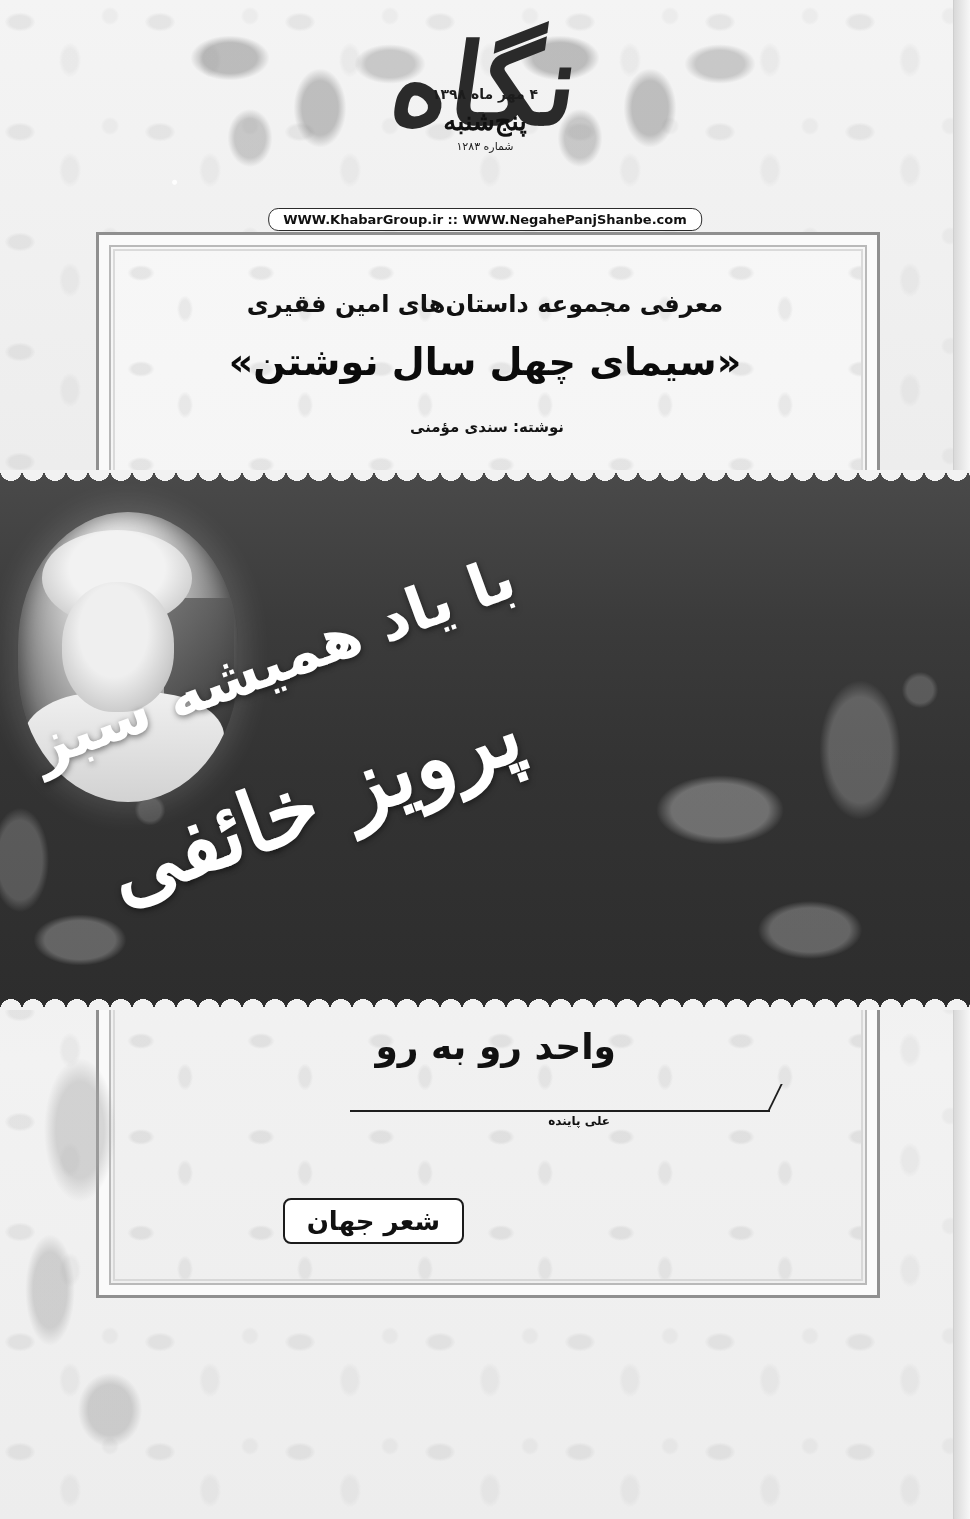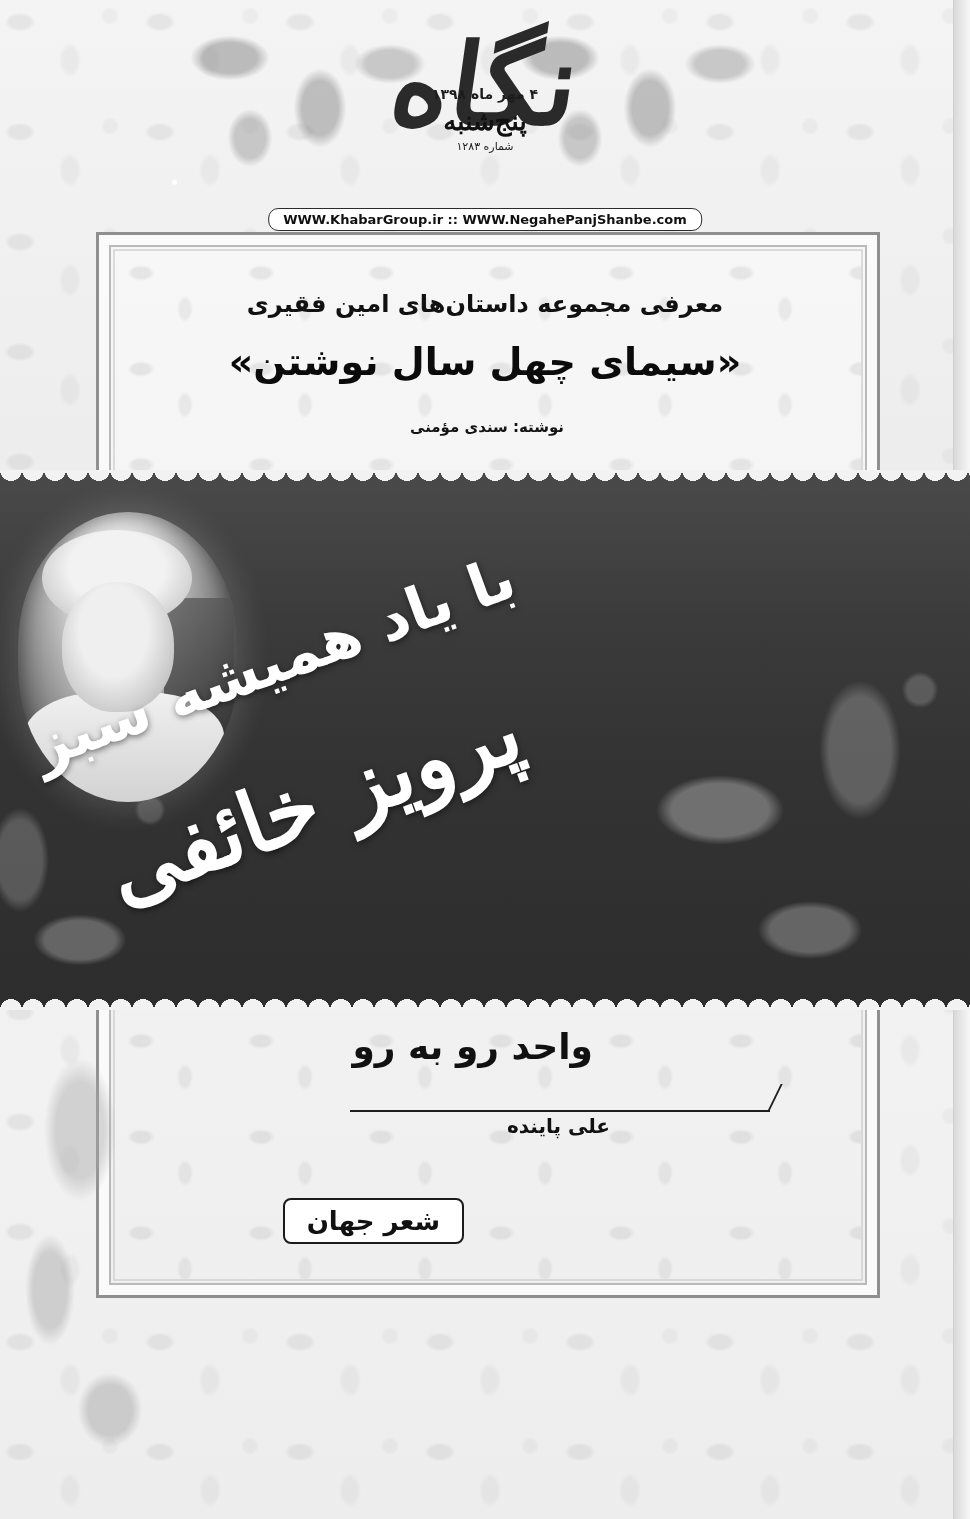--- a/index.html
+++ b/index.html
@@ -168,31 +168,31 @@
   .banner-line3{
     right:470px;top:210px;font-size:86px;transform:rotate(-20deg);transform-origin:right top;
     font-family:"DejaVu Serif","Liberation Serif",serif;
   }
 
   
   .lower{
     position:absolute;top:1026px;left:180px;width:600px;height:240px;direction:rtl;
   }
   .lower-title{
-    position:absolute;right:187px;top:0;font-size:36px;font-weight:700;color:#111;white-space:nowrap;text-align:center;
+    position:absolute;right:164px;top:0;font-size:36px;font-weight:700;color:#111;white-space:nowrap;text-align:center;
   }
   .rule{
     position:absolute;right:10px;top:84px;width:420px;height:2px;background:#1e1e1e;
   }
   .rule::after{
     content:"";position:absolute;right:-0px;top:-26px;width:2px;height:26px;background:#1e1e1e;
     transform:skewX(-26deg);transform-origin:bottom right;
   }
   .lower-author{
-    position:absolute;right:170px;top:88px;font-size:20px;font-weight:700;color:#111;
+    position:absolute;right:170px;top:88px;font-size:12px;font-weight:700;color:#111;
   }
   .tag{
     position:absolute;border:2px solid #1b1b1b;border-radius:8px;background:#fff;
     padding:6px 22px;font-size:26px;font-weight:700;color:#111;white-space:nowrap;
   }
   .tag-poets{right:186px;top:106px;}
   .tag-world{right:316px;top:172px;}
 
   
   .vine{

